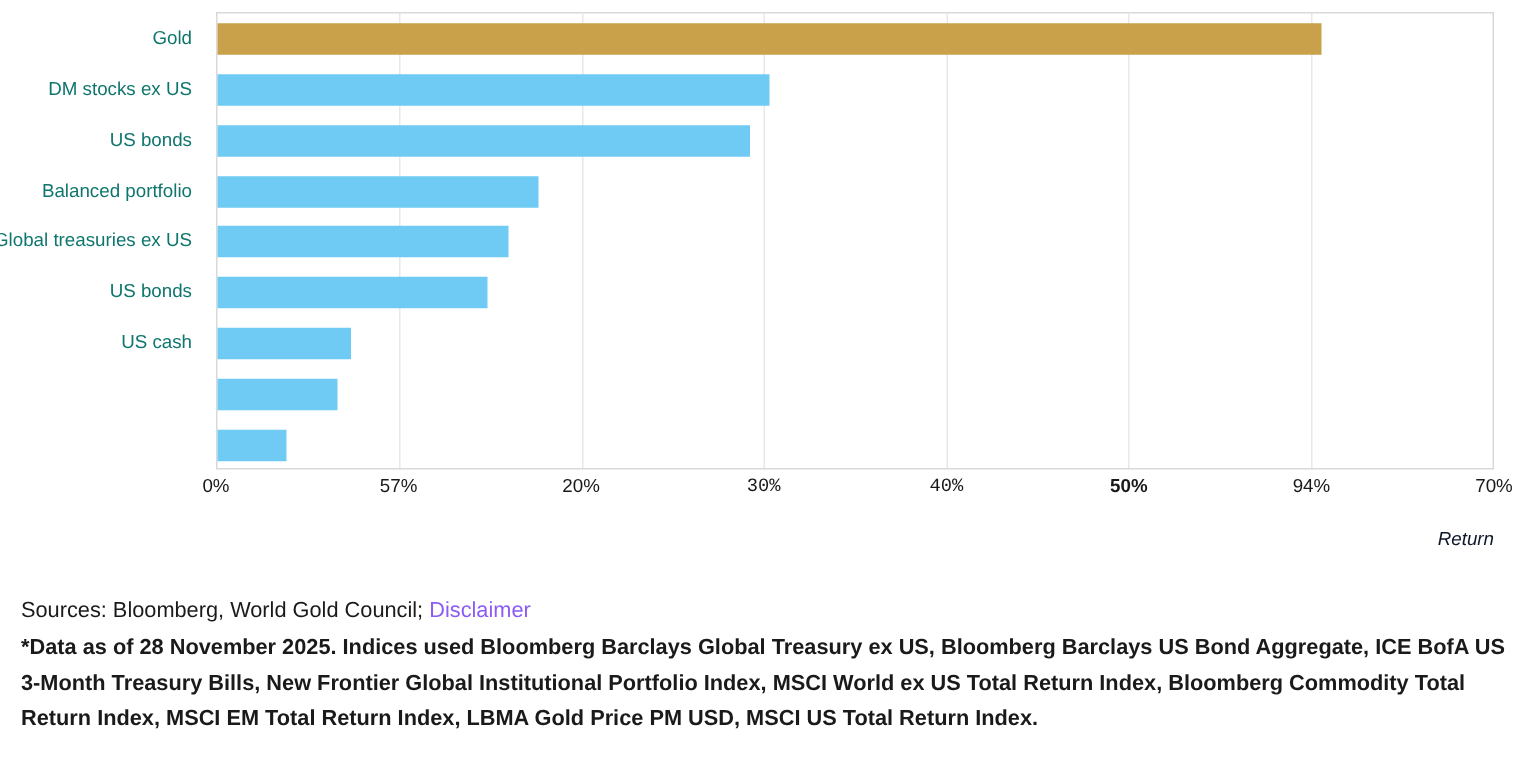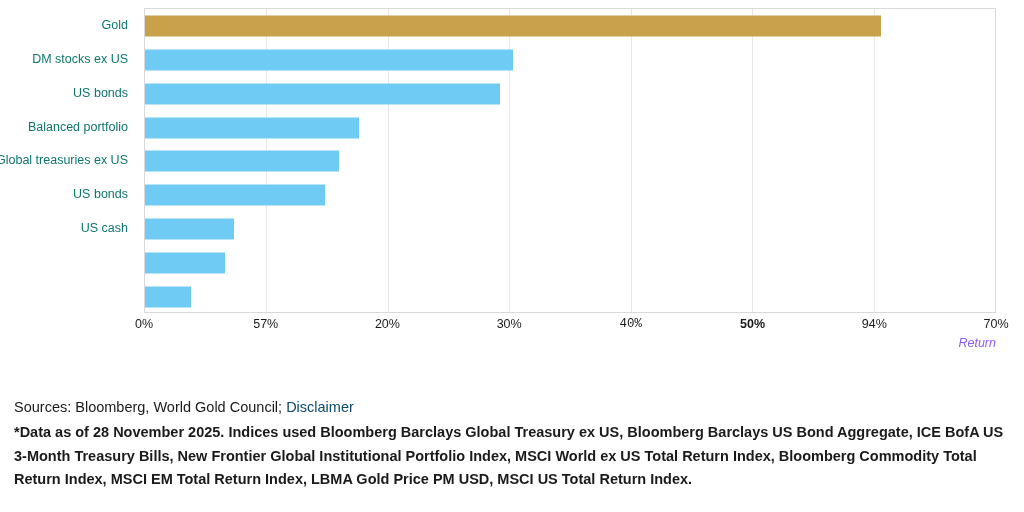--- a/index.html
+++ b/index.html
@@ -98,41 +98,41 @@
     position: absolute;
     top: 4px;
     transform: translateX(-50%);
     font-size: 12.5px;
     color: #1a1a1a;
     white-space: nowrap;
   }
   .x-axis-title {
     position: absolute;
     right: 28px;
-    top: 336px;
+    top: 352px;
     font-size: 12.5px;
     font-style: italic;
-    color: #8b5cf6;
+    color: #0f172a;
   }
 
   
   .notes {
     position: absolute;
     left: 14px;
     right: 14px;
     top: 396px;
     font-size: 14.5px;
     line-height: 1.62;
     color: #1a1a1a;
   }
   .sources-line {
     margin-bottom: 2px;
   }
   .disclaimer-link {
-    color: #0c4a6e;
+    color: #8b5cf6;
     text-decoration: none;
     cursor: pointer;
   }
   .data-note {
     font-weight: bold;
   }
 </style>
 </head>
 <body>
 
@@ -187,21 +187,21 @@
           <div class="row">
             <div class="bar" style="width: 5.42857%;"></div>
           </div>
         </div>
     </div>
 
     <div class="x-axis">
         <div class="x-tick" style="left: 0%;">0%</div>
         <div class="x-tick" style="left: 14.2857%;">57%</div>
         <div class="x-tick" style="left: 28.5714%;">20%</div>
-        <div class="x-tick" style="left: 42.8571%;">30%</div>
+        <div class="x-tick" style="left: 42.8571%; font-family: Liberation Mono, monospace;">30%</div>
         <div class="x-tick" style="left: 57.1429%; font-family: Liberation Mono, monospace;">40%</div>
         <div class="x-tick" style="left: 71.4286%; font-weight: bold;">50%</div>
         <div class="x-tick" style="left: 85.7143%;">94%</div>
         <div class="x-tick" style="left: 100%;">70%</div>
       </div>
     <div class="x-axis-title">Return</div>
   </div>
 
   <div class="notes">
     <div class="sources-line">

